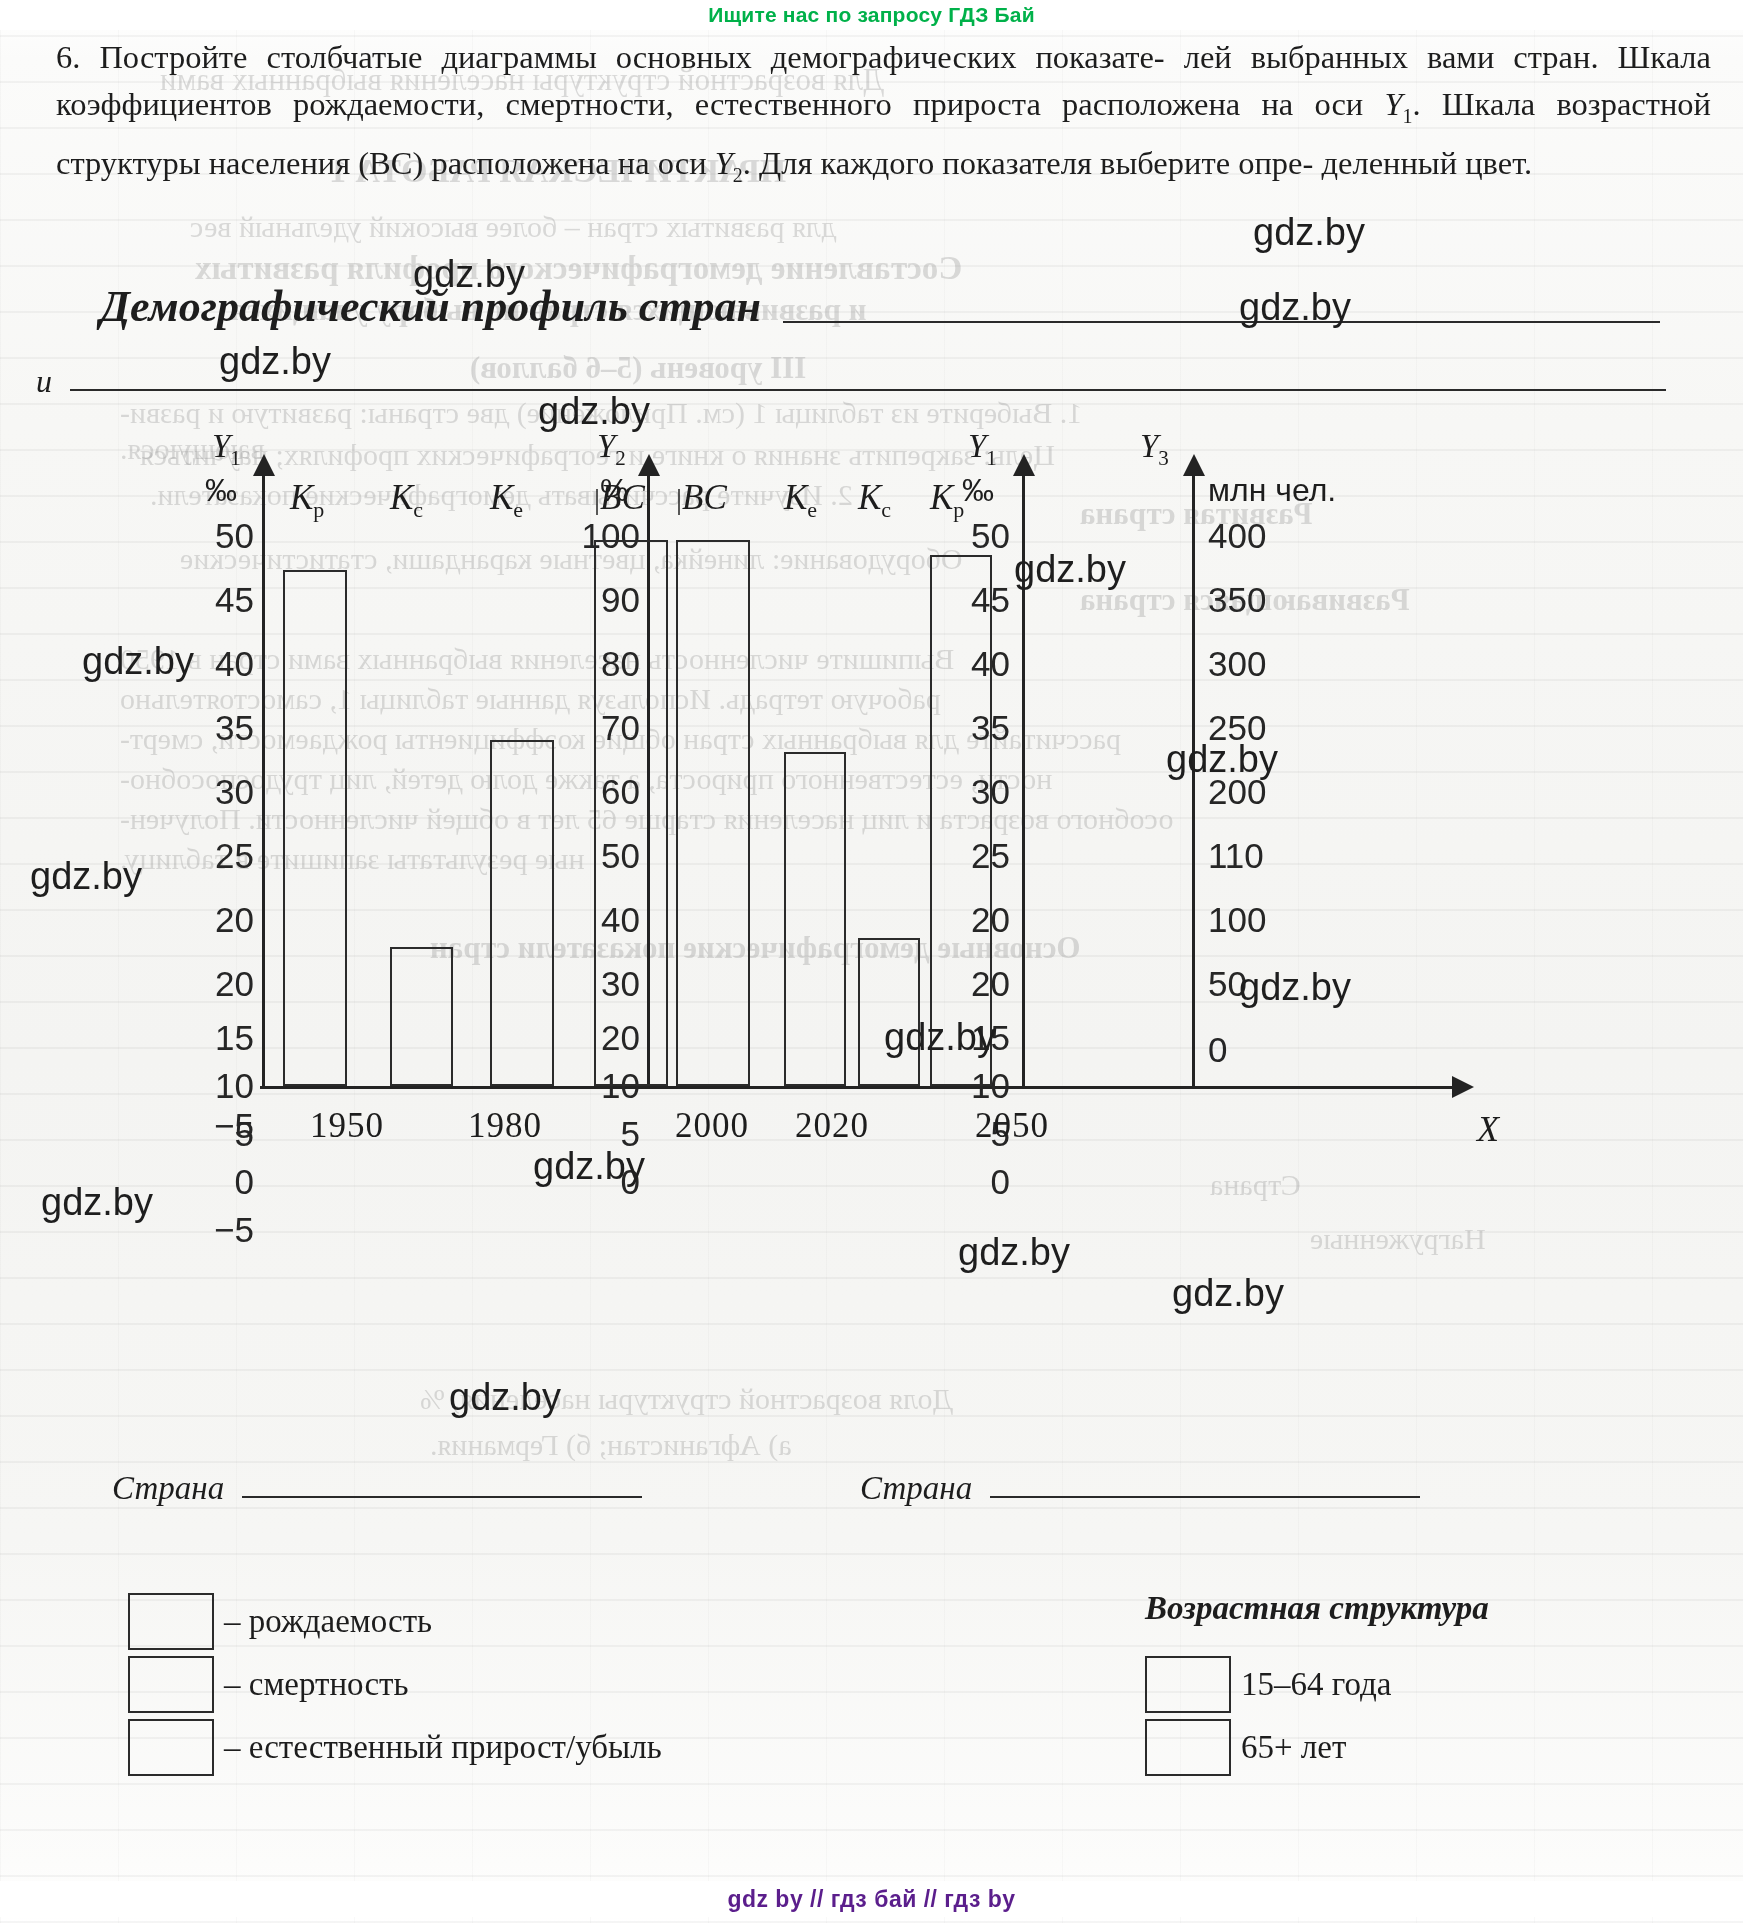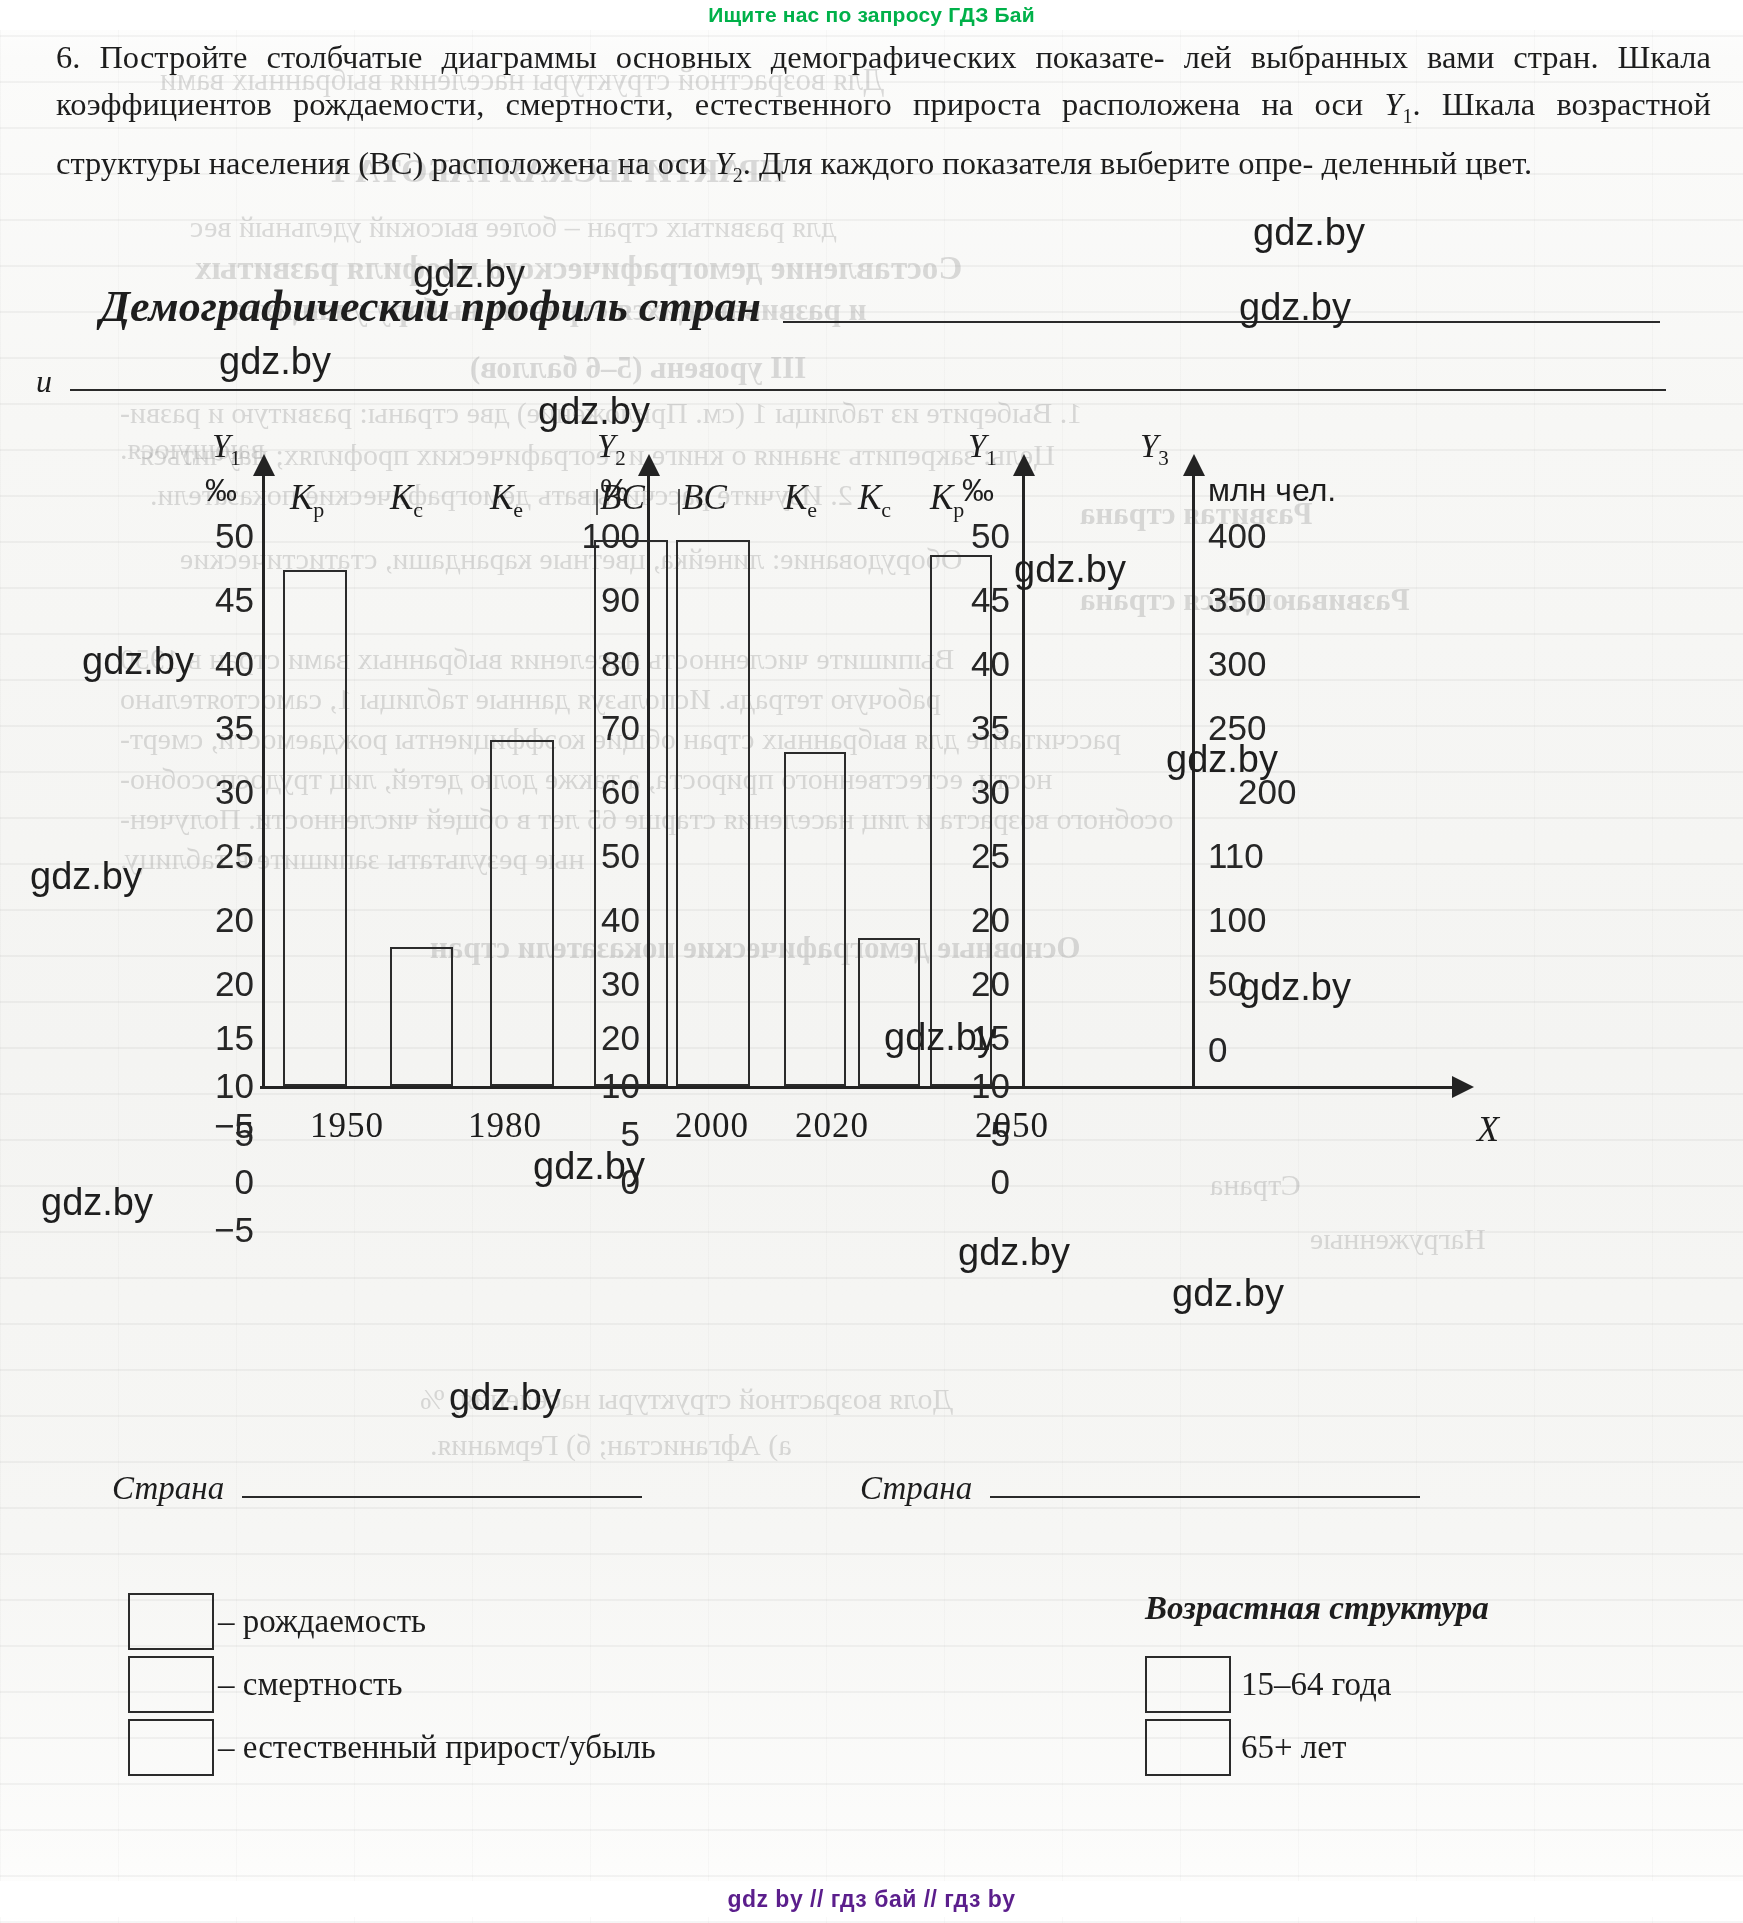--- a/index.html
+++ b/index.html
@@ -114,21 +114,21 @@
 
   
   #leg-left{position:absolute;left:128px;top:1590px;z-index:20;}
   #leg-right{position:absolute;left:1145px;top:1590px;z-index:20;}
   .leg-title{font-weight:bold;font-style:italic;font-size:33px;margin-bottom:26px;white-space:nowrap;}
   .leg-row{display:flex;align-items:center;height:63px;}
   .swatch{
     width:86px;height:57px;border:2.4px solid #2b2b2b;background:transparent;
     box-sizing:border-box;flex:none;
   }
-  .leg-text{font-size:33px;margin-left:4px;white-space:nowrap;}
+  .leg-text{font-size:33px;margin-left:10px;white-space:nowrap;}
   .leg-row.right .leg-text{margin-left:10px;}
 
   
   .wm{
     position:absolute;font-family:"Liberation Sans",sans-serif;
     font-size:38px;color:#1e1e1e;z-index:35;white-space:nowrap;
   }
 </style>
 </head>
 <body>
@@ -237,21 +237,21 @@
     <div class="tick" style="left: 910px; top: 598px; width: 100px;">15</div>
     <div class="tick" style="left: 910px; top: 646px; width: 100px;">10</div>
     <div class="tick" style="left: 910px; top: 694px; width: 100px;">5</div>
     <div class="tick" style="left: 910px; top: 742px; width: 100px;">0</div>
     <div class="ylab" style="left: 1140px; top: 8px;"><span>Y</span><span class="s">3</span></div>
     <div class="unit" style="left: 1208px; top: 52px;">млн чел.</div>
     <div class="tick" style="left: 1208px; top: 96px; width: 110px; text-align: left;">400</div>
     <div class="tick" style="left: 1208px; top: 160px; width: 110px; text-align: left;">350</div>
     <div class="tick" style="left: 1208px; top: 224px; width: 110px; text-align: left;">300</div>
     <div class="tick" style="left: 1208px; top: 288px; width: 110px; text-align: left;">250</div>
-    <div class="tick" style="left: 1208px; top: 352px; width: 110px; text-align: left; margin-left: 30px;">200</div>
+    <div class="tick" style="left: 1208px; top: 352px; width: 110px; text-align: left;">200</div>
     <div class="tick" style="left: 1208px; top: 416px; width: 110px; text-align: left;">110</div>
     <div class="tick" style="left: 1208px; top: 480px; width: 110px; text-align: left;">100</div>
     <div class="tick" style="left: 1208px; top: 544px; width: 110px; text-align: left;">50</div>
     <div class="tick" style="left: 1208px; top: 610px; width: 110px; text-align: left;">0</div>
     <div class="series" style="left: 290px; top: 58px;"><span>K</span><span class="s">р</span></div>
     <div class="series" style="left: 390px; top: 58px;"><span>K</span><span class="s">с</span></div>
     <div class="series" style="left: 490px; top: 58px;"><span>K</span><span class="s">е</span></div>
     <div class="series" style="left: 594px; top: 58px;"><span style="font-style:normal;font-size:30px;">|</span><span>BC</span></div>
     <div class="series" style="left: 676px; top: 58px;"><span style="font-style:normal;font-size:30px;">|</span><span>BC</span></div>
     <div class="series" style="left: 784px; top: 58px;"><span>K</span><span class="s">е</span></div>

